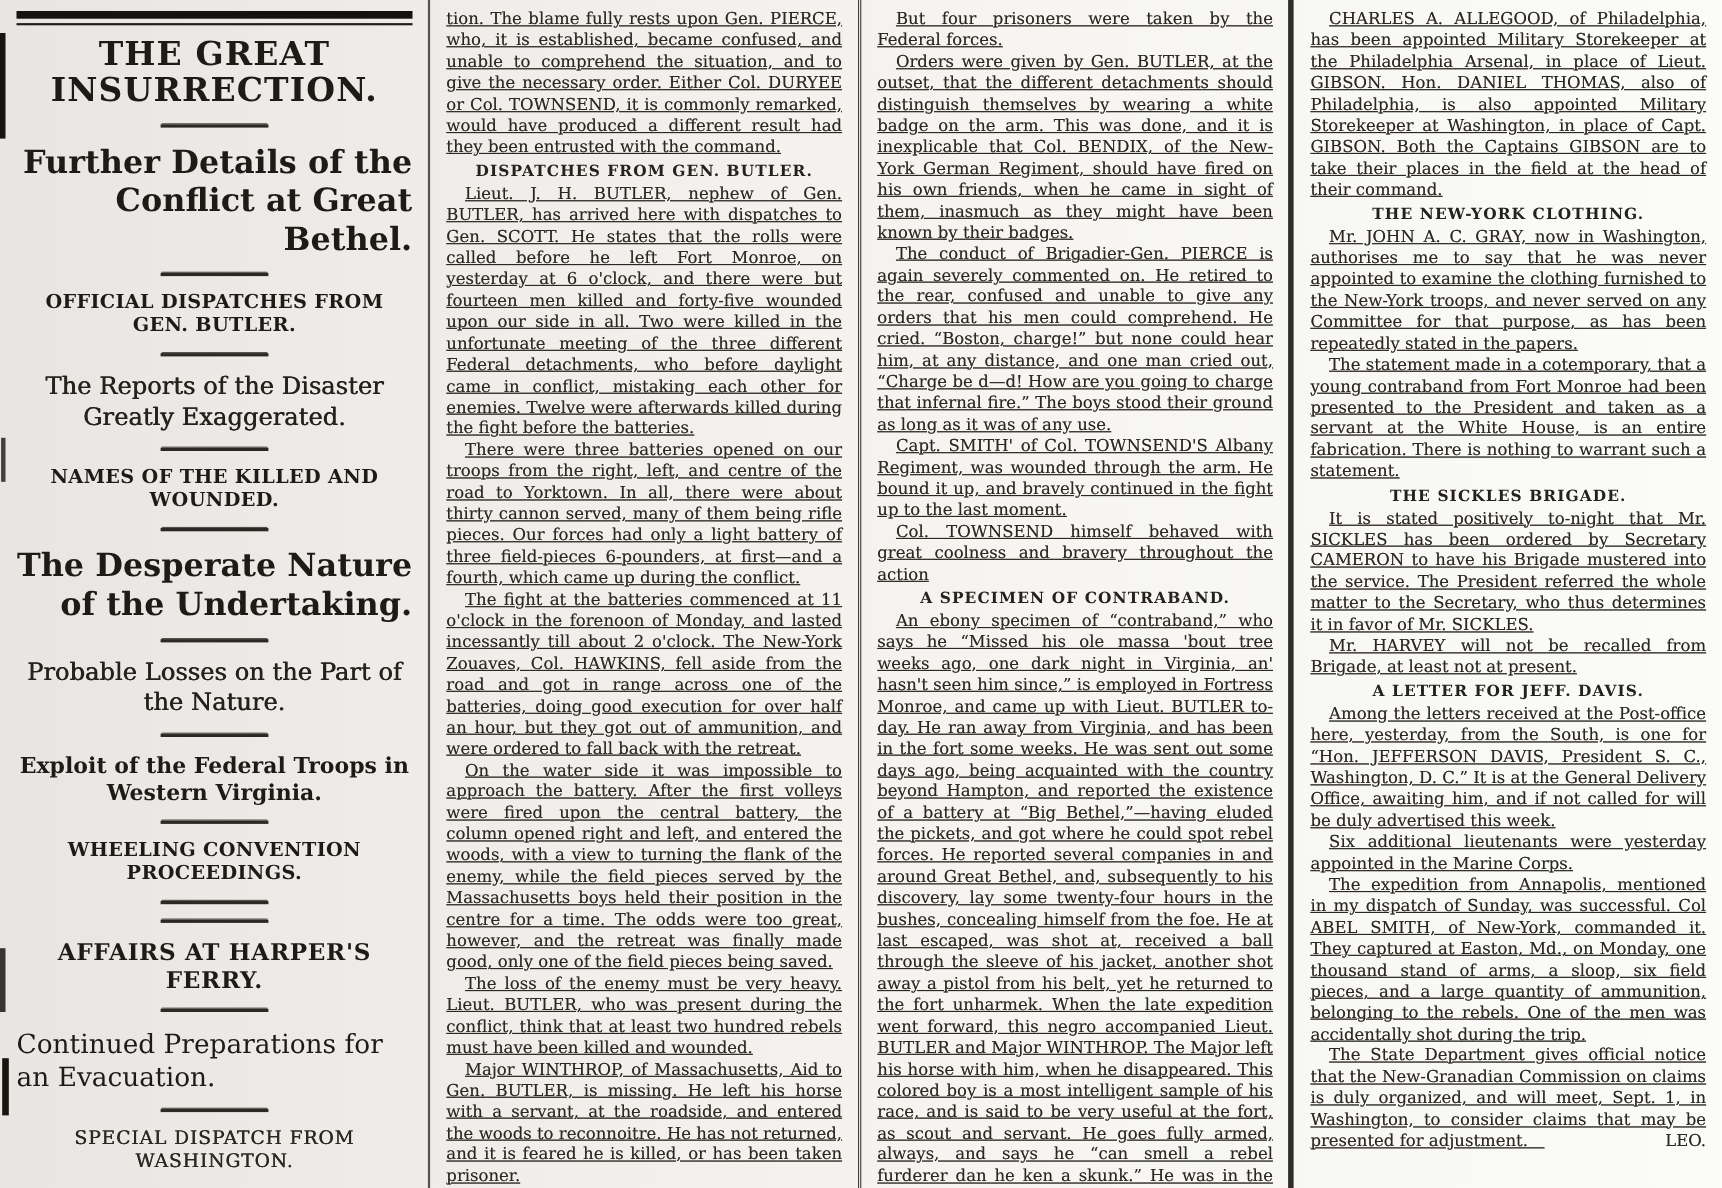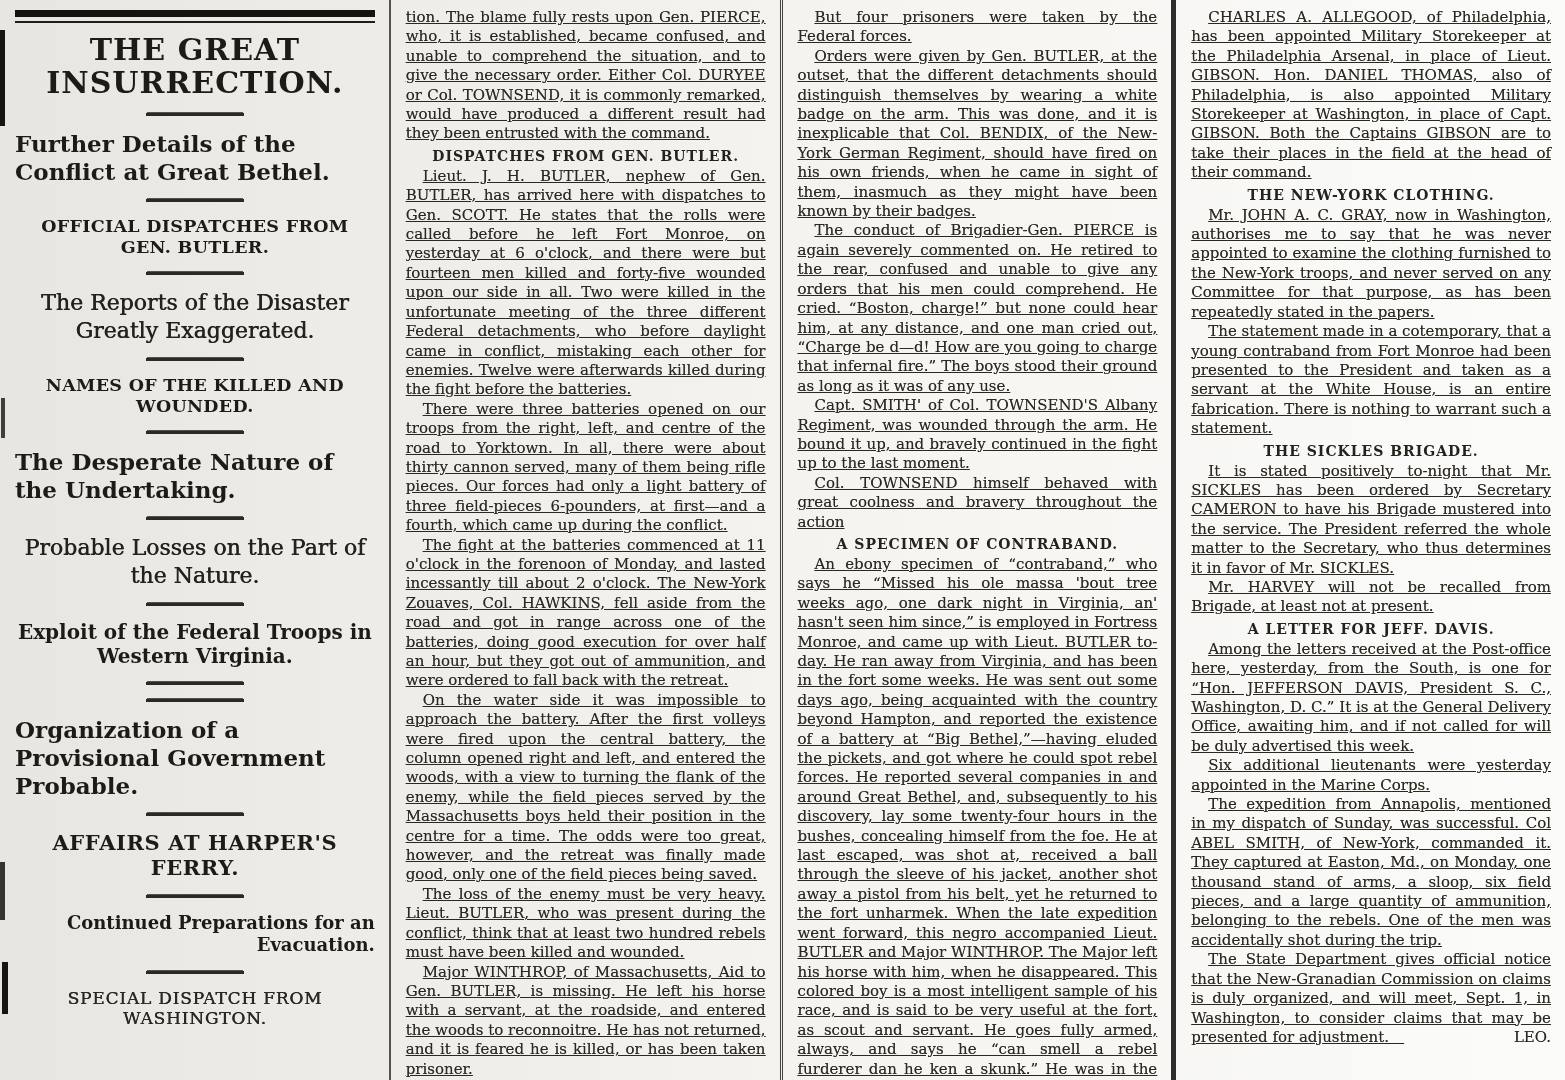--- a/index.html
+++ b/index.html
@@ -14,24 +14,24 @@
   .columns{display:flex;height:100%;}
   .column{flex:1;box-sizing:border-box;padding:8px 14px 0 15px;overflow:hidden;}
   .col-2{border-left:2px solid #55534e;}
   .col-3{border-left:3px double #413f3a;}
   .col-4{border-left:5px solid #2e2d29;}
 
   
   .topbar{height:4px;border-top:7px solid #14130f;border-bottom:2px solid #201e19;margin:2px 0 10px;}
   .divider{width:98px;height:3px;background:#2b2923;margin:14px auto;box-shadow:0 -2px 0 -1px #55524a;}
   .headline-xl{font-size:30px;font-weight:bold;text-align:center;letter-spacing:1px;line-height:1.1;margin:6px 0 2px;color:#1d1b16;}
-  .headline-lg{font-size:23px;font-weight:bold;text-align:left;line-height:1.2;margin:2px 0;color:#1d1b16;}
+  .headline-lg{font-size:29px;font-weight:bold;text-align:right;line-height:1.2;margin:2px 0;color:#1d1b16;}
   .headline-md{font-size:22px;text-align:center;line-height:1.25;margin:2px 0;text-shadow:0.5px 0 0 currentColor;color:#24221c;}
   .headline-sm{font-size:20px;font-weight:bold;text-align:center;line-height:1.2;margin:2px 0;color:#1d1b16;}
-  .headline-wide{font-size:18px;font-weight:bold;text-align:right;line-height:1.25;margin:2px 0;color:#1d1b16;}
+  .headline-wide{font-size:24px;font-weight:normal;text-align:left;line-height:1.25;margin:2px 0;color:#1d1b16;}
   .headline-caps{font-size:17.5px;font-weight:bold;text-align:center;letter-spacing:0.3px;line-height:1.2;margin:2px 0;color:#1d1b16;}
   .headline-caps-lg{font-size:21px;font-weight:bold;text-align:center;letter-spacing:0.6px;line-height:1.2;margin:2px 0;color:#1d1b16;}
   .subhead{font-size:17px;text-align:center;letter-spacing:0.8px;line-height:1.2;margin:2px 0 4px;text-shadow:0.4px 0 0 currentColor;}
 
   
   .paragraph,.paragraph-cont{
     font-size:15px;line-height:19.4px;text-align:justify;
     margin:0;text-indent:17px;
     text-shadow:0 0 0.4px rgba(20,18,12,0.5);
     text-decoration:underline;
@@ -71,22 +71,22 @@
         <div class="headline-md">The Reports of the Disaster Greatly Exaggerated.</div>
         <div class="divider"></div>
         <div class="headline-caps">NAMES OF THE KILLED AND WOUNDED.</div>
         <div class="divider"></div>
         <div class="headline-lg">The Desperate Nature of the Undertaking.</div>
         <div class="divider"></div>
         <div class="headline-md">Probable Losses on the Part of the Nature.</div>
         <div class="divider"></div>
         <div class="headline-sm">Exploit of the Federal Troops in Western Virginia.</div>
         <div class="divider"></div>
+        <div class="headline-caps">WHEELING CONVENTION PROCEEDINGS.</div>
         <div class="divider"></div>
-        <div class="headline-lg">Organization of a Provisional Government Probable.</div>
         <div class="divider"></div>
         <div class="headline-caps-lg">AFFAIRS AT HARPER'S FERRY.</div>
         <div class="divider"></div>
         <div class="headline-wide">Continued Preparations for an Evacuation.</div>
         <div class="divider"></div>
         <div class="subhead">SPECIAL DISPATCH FROM WASHINGTON.</div>
       </div>
     <div class="column col-2">
         <div class="paragraph-cont">tion.  The blame fully rests upon Gen. PIERCE, who, it is established, became confused, and unable to comprehend the situation, and to give the necessary order.  Either Col. DURYEE or Col. TOWNSEND, it is commonly remarked, would have produced a different result had they been entrusted with the command.</div>
         <div class="section-header">DISPATCHES FROM GEN. BUTLER.</div>

